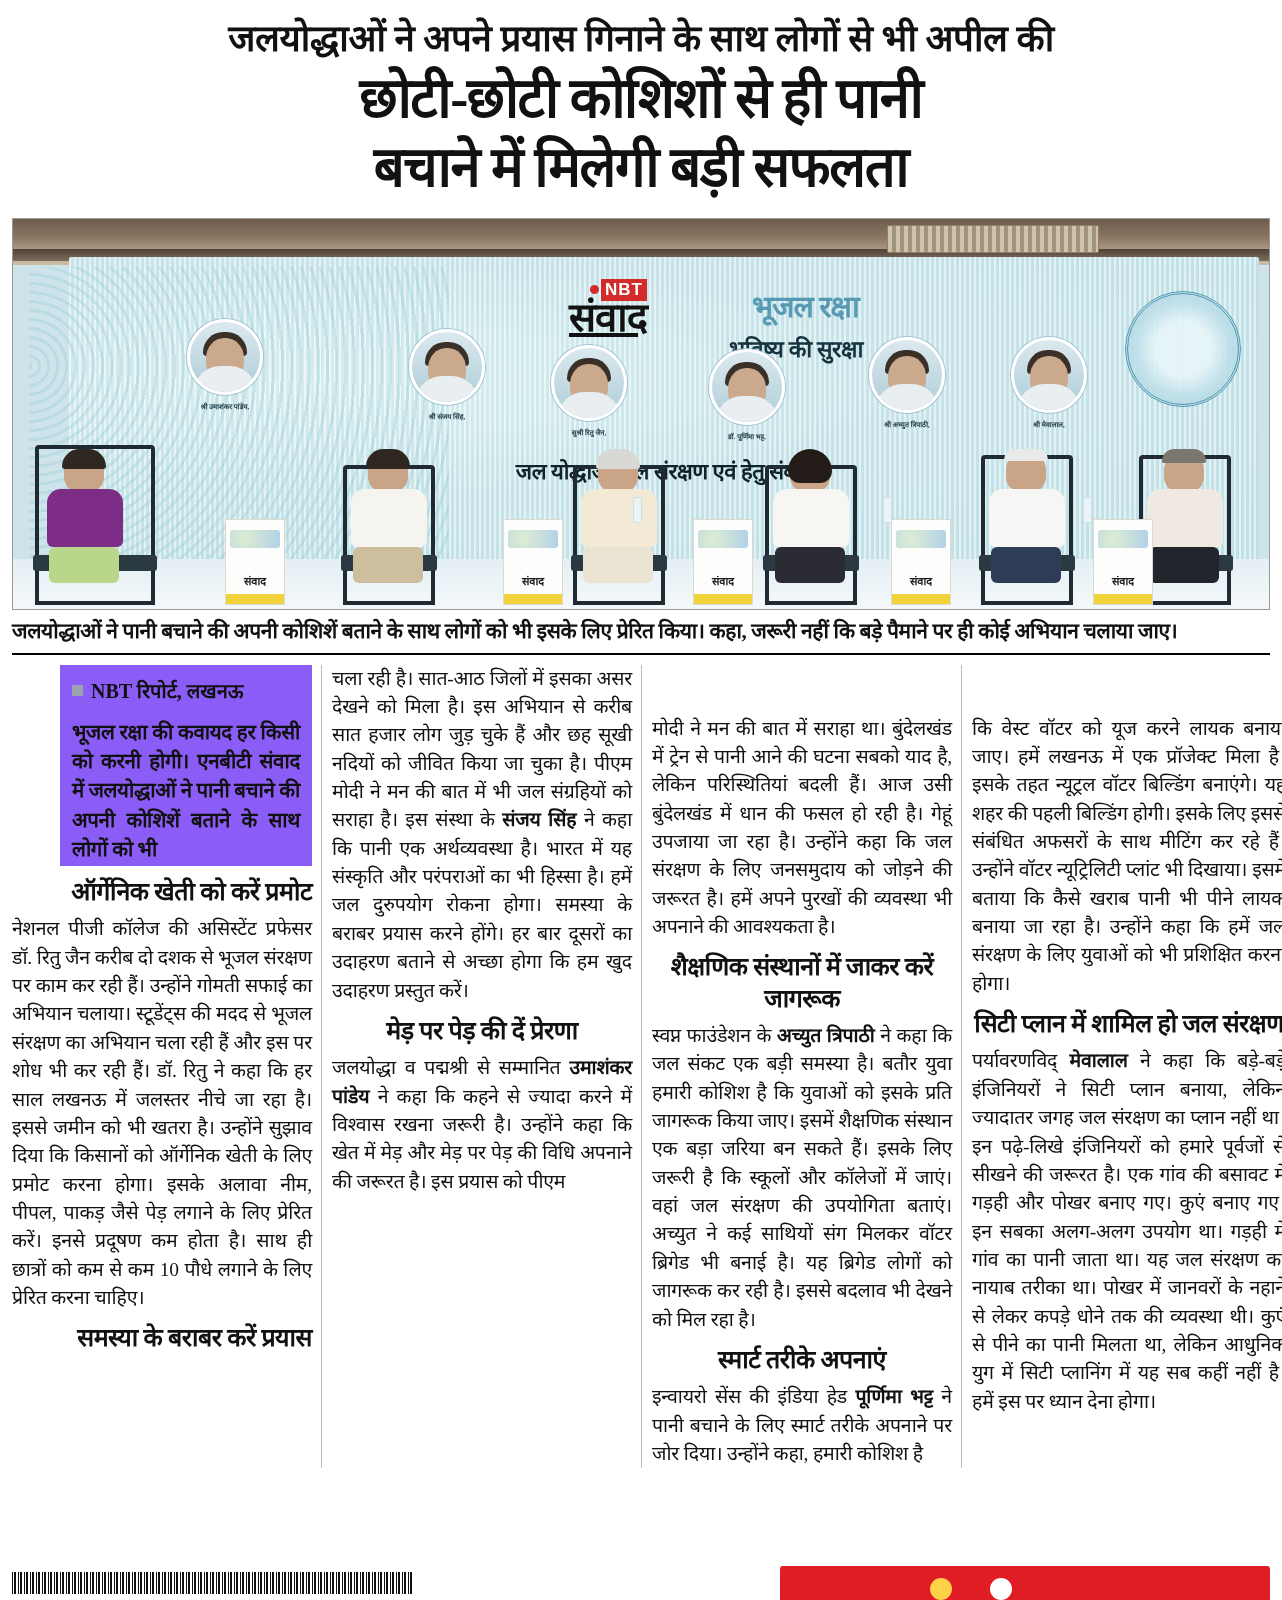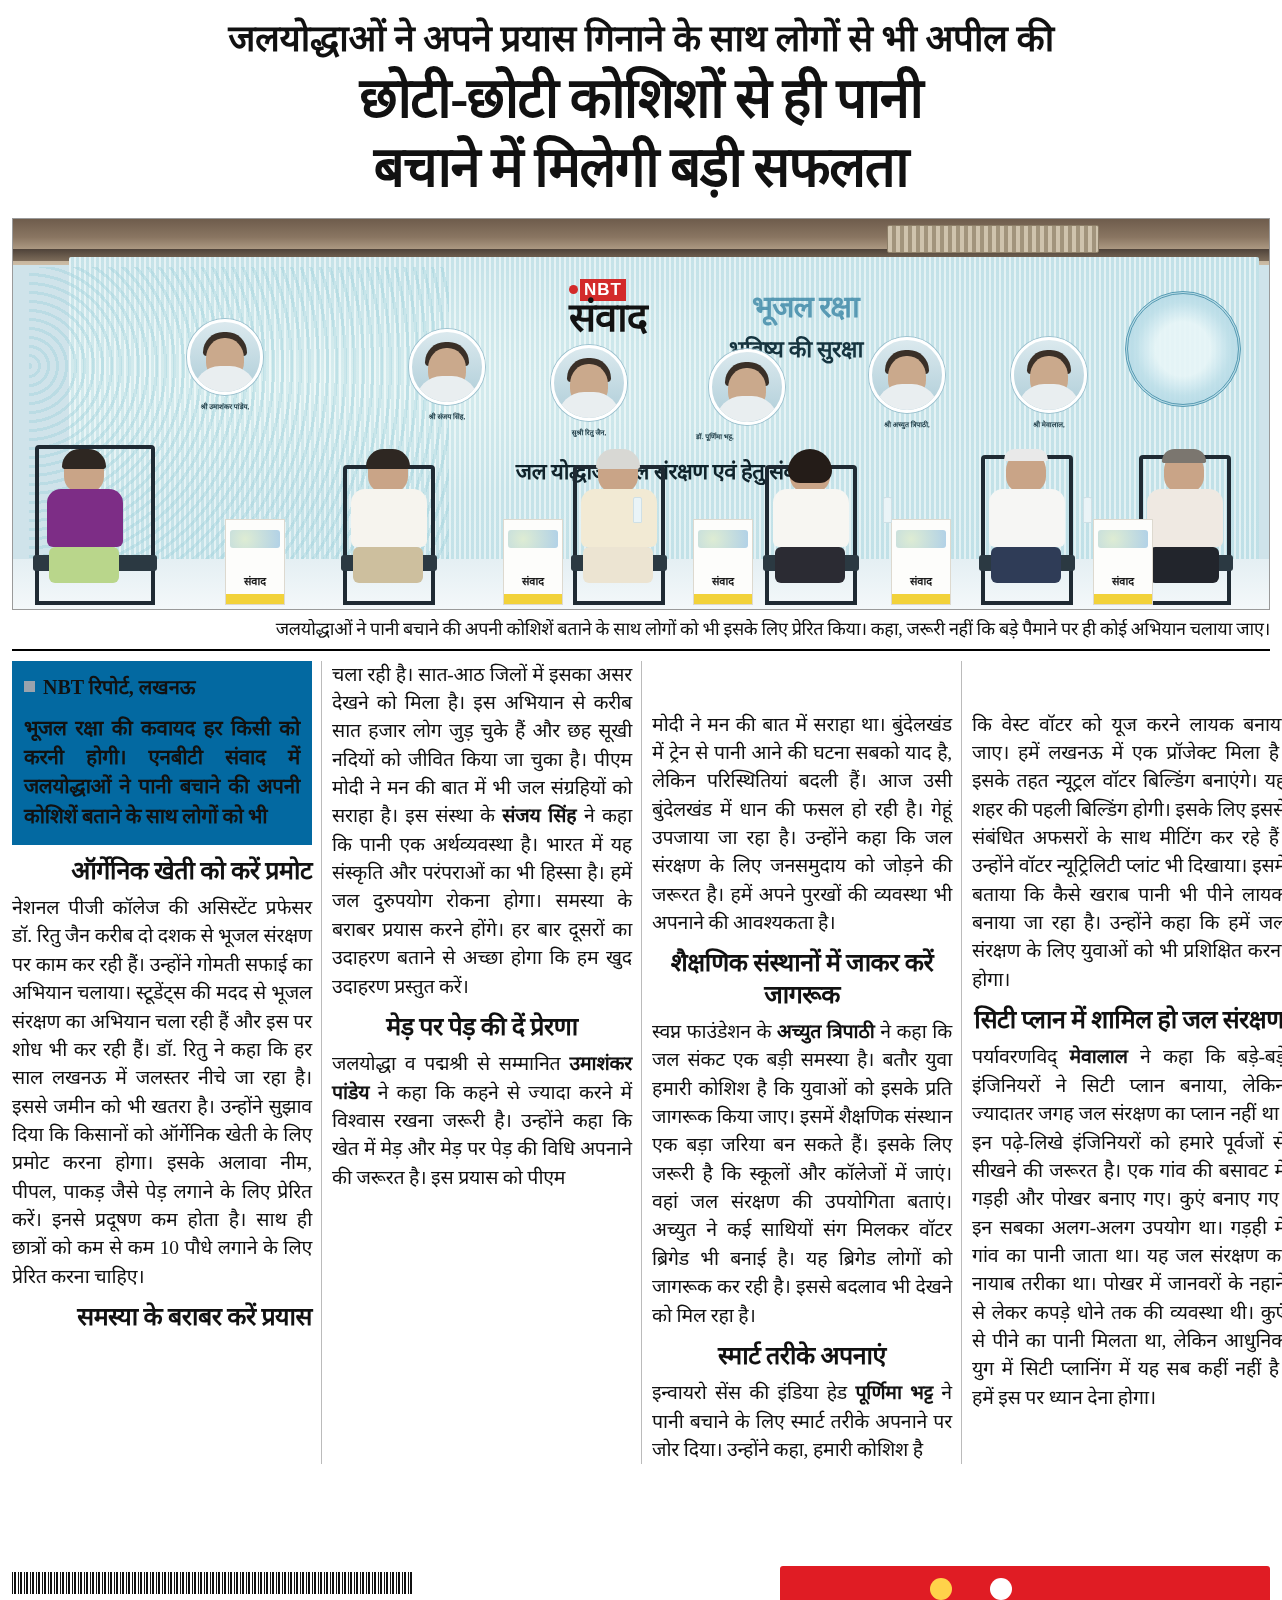--- a/index.html
+++ b/index.html
@@ -72,21 +72,21 @@
     position:absolute; left:-40px; top:10px; width:420px; height:330px;
     background:repeating-radial-gradient(circle at 0% 30%, rgba(160,210,220,.55) 0 3px, rgba(255,255,255,0) 3px 9px);
     opacity:.8;
   }
   .screen .crest{
     position:absolute; right:18px; top:34px; width:116px; height:116px;
     border-radius:50%;
     background:radial-gradient(circle,#e8f6f8 35%, #bfe0ea 60%, #a5cfdd 100%);
     border:3px double #4a93ad; opacity:.9;
   }
-  .logo-block { position:absolute; left:500px; top:22px; text-align:left; }
+  .logo-block { position:absolute; left:500px; top:22px; text-align:right;text-decoration:underline; }
   .nbt-badge { display:inline-flex; align-items:center; gap:2px; }
   .nbt-badge .dot{ width:9px;height:9px;border-radius:50%;background:#d32a2a; }
   .nbt-badge .box{
     background:#d32a2a;color:#fff;font-family:"Liberation Sans",sans-serif;
     font-weight:700;font-size:17px;padding:1px 4px;letter-spacing:1px;
   }
   .samvad {
     font-family:"Liberation Serif",serif; font-weight:700; font-size:40px;
     color:#121212; line-height:0.95; margin-top:-2px; letter-spacing:-1px;
   }
@@ -146,37 +146,37 @@
   }
   .podium .pl{ position:absolute;left:4px;right:4px;top:10px;height:18px;
     background:radial-gradient(circle at 30% 50%,#d6e8c9,#9ec6e2); border-radius:3px; opacity:.8;}
   .podium .pt{ position:absolute;left:0;right:0;bottom:16px;text-align:center;
     font-family:"Liberation Serif",serif;font-weight:700;font-size:11px;color:#1a1a1a;}
   .podium .pb{ position:absolute;left:0;right:0;bottom:0;height:10px;background:#f2d23a;}
   .bottle{ position:absolute; bottom:86px; width:9px;height:26px;background:#eaf4f7;border:1px solid #cfe0e6;border-radius:2px 2px 1px 1px;}
 
   
   .caption{
-    margin-top:6px; text-align:right; font-family:"Liberation Serif",serif;
-    font-size:18px; font-weight:400; letter-spacing:-0.35px; white-space:nowrap;
+    margin-top:6px; text-align:left; font-family:"Liberation Serif",serif;
+    font-size:21px; font-weight:700; letter-spacing:-0.35px; white-space:nowrap;
   }
   .rule{ height:2px; background:#000; margin-top:9px; }
 
   
   .cols{
     margin-top:10px; display:grid;
     grid-template-columns:300px 300px 300px 314px;
     column-gap:20px;
   }
   .col{ position:relative; }
   .col + .col:before{
     content:""; position:absolute; left:-11px; top:0; bottom:0; width:1px; background:#bbb;
   }
   .intro{
-    background:#0369a1; padding:12px 12px 14px 12px; margin-bottom:10px;
+    background:#8b5cf6; padding:12px 12px 2px 12px; margin-bottom:10px;margin-left:48px;
   }
   .byline{
     font-family:"Liberation Serif",serif; font-weight:700; font-size:20px;
     display:flex; align-items:center; gap:8px; margin-bottom:14px;
   }
   .byline .sq{ width:11px;height:11px;background:#9aa3ad;display:inline-block; }
   .intro p{
     margin:0; font-family:"Liberation Serif",serif; font-weight:700;
     font-size:20.5px; line-height:1.43; text-align:justify; letter-spacing:-0.35px;
   }
@@ -259,21 +259,21 @@
           <div class="head"></div>
           <div class="body"></div>
         </div>
       <div class="face-cap" style="left:465px;top:172px"><span>सुश्री रितु जैन,</span></div>
 
       <div class="face" style="left:640px;top:92px">
           <div class="hair"></div>
           <div class="head"></div>
           <div class="body"></div>
         </div>
-      <div class="face-cap" style="left:591px;top:176px"><span>डॉ. पूर्णिमा भट्ट,</span></div>
+      <div class="face-cap" style="left:623px;top:176px"><span>डॉ. पूर्णिमा भट्ट,</span></div>
 
       <div class="face" style="left:800px;top:80px">
           <div class="hair"></div>
           <div class="head"></div>
           <div class="body"></div>
         </div>
       <div class="face-cap" style="left:783px;top:164px"><span>श्री अच्युत त्रिपाठी,</span></div>
 
       <div class="face" style="left:942px;top:80px">
           <div class="hair"></div>

